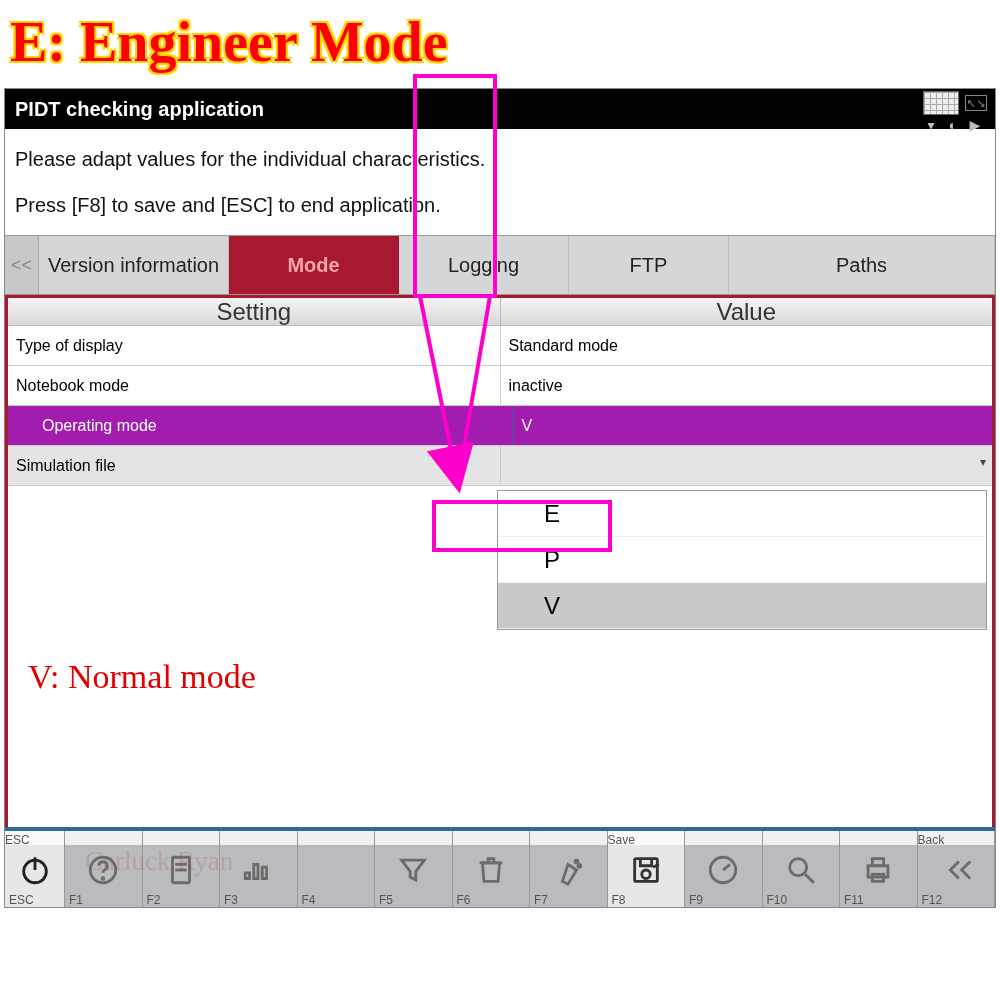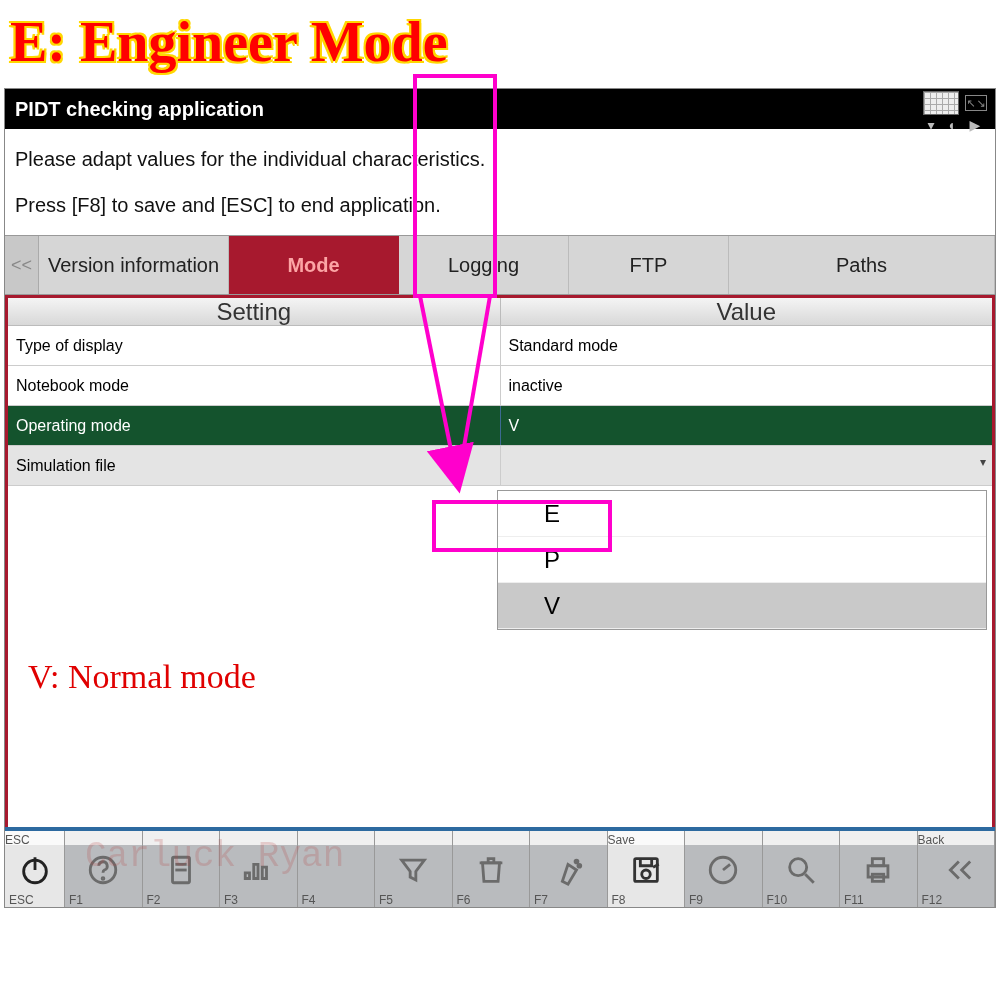--- a/index.html
+++ b/index.html
@@ -43,21 +43,21 @@
     text-align: center; line-height: 1.15; background: #d6d6d6; white-space: pre;
   }
   .tab.active { background: #a7192e; color: #fca5a5; font-weight: bold; border-right: 1px solid #a7192e;}
   .table-wrap { border: 3px solid #a7192e; height: 582px; position: relative; background:#fff;}
   .thead { display: flex; height: 28px; }
   .th { flex: 1; background: linear-gradient(#f4f4f4,#d8d8d8); display:flex; align-items:center; justify-content:center; font-size:24px; color:#333; border-bottom:1px solid #bbb;}
   .th + .th { border-left: 1px solid #bbb; }
   .trow { display:flex; height:40px; border-bottom:1px solid #ccc; font-size:16px; }
   .trow .cell { flex:1; padding: 6px 8px; display:flex; align-items:center; }
   .trow .cell + .cell { border-left: 1px solid #ccc; }
-  .trow.selected { background:#14532d; color:#fff; }
+  .trow.selected { background:#a21caf; color:#fff;padding-left:26px; }
   .trow.selected .cell + .cell { border-left-color:#3c6a92;}
   .trow.alt-dark { background:#e4e4e4; }
   .dropdown-caret {
     position:absolute; right:2px; top:48px; 
     width:14px; height:48px; display:flex; align-items:center; justify-content:center;
     color:#444; font-size:12px;
   }
   .dropdown-list {
     position:absolute; left: calc(50% - 3px); top: 192px; width: calc(50% - 2px);
     background:#fff; border:1px solid #999; font-size:24px;
@@ -82,22 +82,22 @@
     color:#6a6a6a;
   }
   .fkey .klabel { font-size:12px; color:#555; height:14px;}
   .fkey .kicon { flex:1; display:flex; align-items:center; justify-content:center; width:100%;}
   .fkey .kicon svg { width:34px; height:34px; fill:none; stroke:#6b6b6b; stroke-width:2;}
   .fkey.active .kicon svg { stroke:#333; }
   .fkey.active { background: linear-gradient(#fafafa 0 14px,#e7e7e7 14px 100%);}
   .fkey .kbottom { font-size:12px; color:#555; height:14px; width:100%; text-align:left; padding-left:4px;}
   .fkey.esc .kicon svg { stroke:#222;}
   .watermark {
-    position:absolute; left:80px; bottom:30px; font-size:36px; color:rgba(180,70,70,0.22);
-    font-family:Liberation Mono, monospace; pointer-events:none;
+    position:absolute; left:80px; bottom:30px; font-size:27px; color:rgba(180,70,70,0.22);
+    font-family:Liberation Serif, serif; pointer-events:none;
   }
   .expand-icon { width:22px; height:16px; border:1px solid #888; color:#888; font-size:11px; display:flex; align-items:center; justify-content:space-around;}
 </style>
 </head>
 <body>
 
 <div class="annotation-top">E:    Engineer Mode</div>
 
 <div class="app-window">
 

